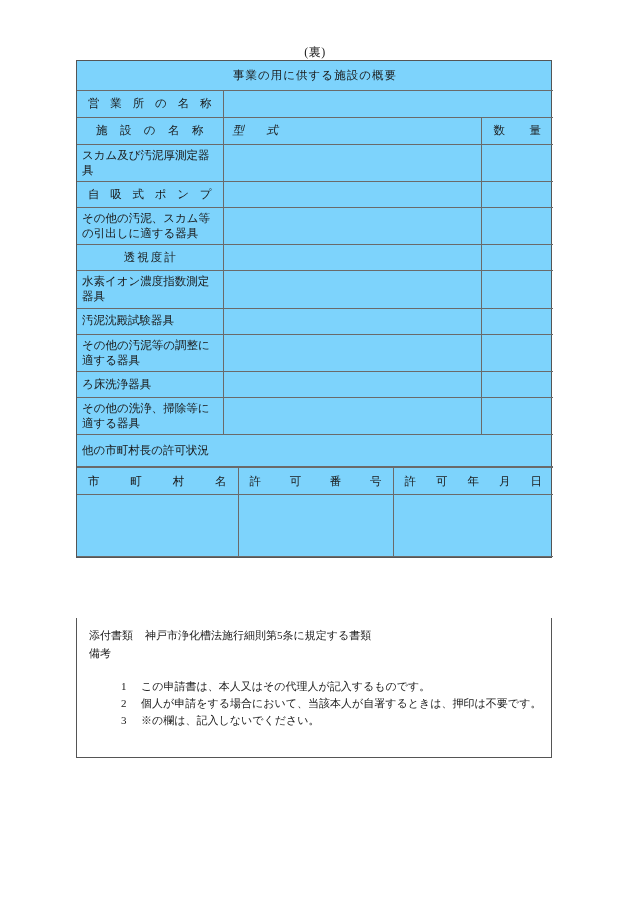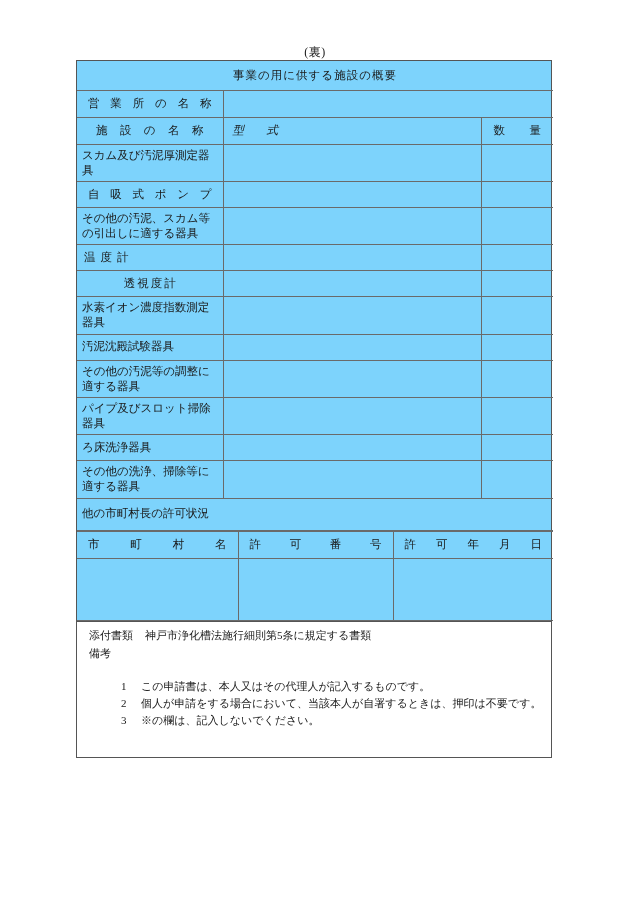--- a/index.html
+++ b/index.html
@@ -205,27 +205,20 @@
           <td></td>
           <td class="noright"></td>
         </tr>
 
         <tr class="r-double">
           <td class="noleft">その他の汚泥、スカム等の引出しに適する器具</td>
           <td></td>
           <td class="noright"></td>
         </tr>
 
-        <tr class="r-single">
-          <td class="noleft">
-            <span class="lead" style="letter-spacing:5px;">温度計</span>
-          </td>
-          <td></td>
-          <td class="noright"></td>
-        </tr>
 
         <tr class="r-single">
           <td class="noleft">
             <span class="lead" style="letter-spacing:2px;text-align:center;">透視度計</span>
           </td>
           <td></td>
           <td class="noright"></td>
         </tr>
 
         <tr class="r-double">
@@ -239,25 +232,20 @@
           <td></td>
           <td class="noright"></td>
         </tr>
 
         <tr class="r-double">
           <td class="noleft">その他の汚泥等の調整に適する器具</td>
           <td></td>
           <td class="noright"></td>
         </tr>
 
-        <tr class="r-double">
-          <td class="noleft">パイプ及びスロット掃除器具</td>
-          <td></td>
-          <td class="noright"></td>
-        </tr>
 
         <tr class="r-single">
           <td class="noleft">ろ床洗浄器具</td>
           <td></td>
           <td class="noright"></td>
         </tr>
 
         <tr class="r-double">
           <td class="noleft">その他の洗浄、掃除等に適する器具</td>
           <td></td>

